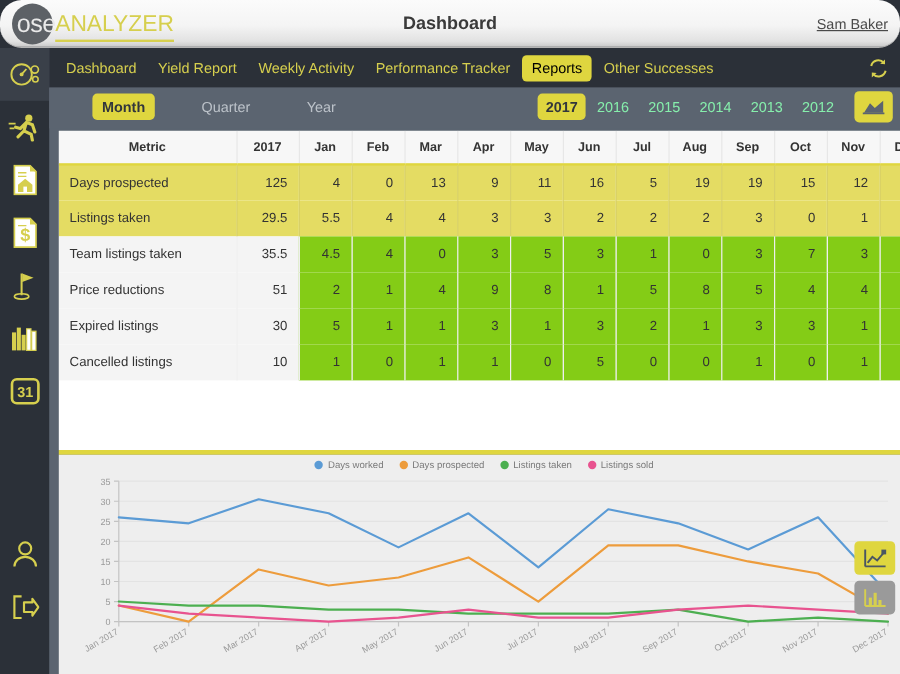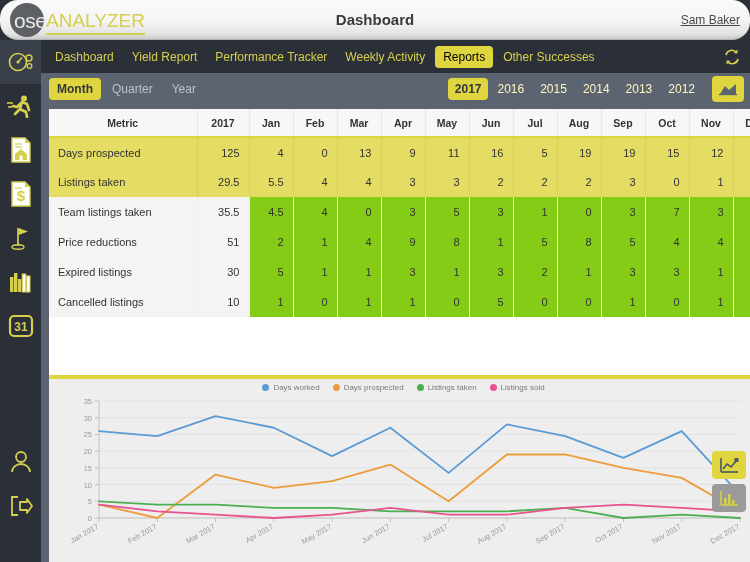--- a/index.html
+++ b/index.html
@@ -79,26 +79,26 @@
     position: absolute; right: 8px; top: 7px; width: 20px; height: 20px;
   }
 
   
   .filterbar {
     position: absolute; left: 0; top: 33px; width: 709px; height: 34px;
     background: #5b6470;
   }
   .period-group { position: absolute; left: 8px; top: 5px; display: flex; align-items: center; }
   .period-btn {
-    font-size: 12px; color: #bcc2c9; padding: 4px 8px; border-radius: 4px; margin-right: 3px;
+    font-size: 12px; color: #bcc2c9; padding: 4px 8px; border-radius: 4px; margin-right: 3px; margin-left: 28px;
   }
   .period-btn.active { background: #dfd63f; color: #32363c; font-weight: bold; }
   .year-group { position: absolute; right: 48px; top: 5px; display: flex; align-items: center; }
   .year-btn {
-    font-size: 12px; color: #fef9c3; padding: 4px 7px; border-radius: 4px; margin-left: 2px;
+    font-size: 12px; color: #86efac; padding: 4px 7px; border-radius: 4px; margin-left: 2px;
   }
   .year-btn.active { background: #dfd63f; color: #32363c; font-weight: bold; }
   .chart-toggle-top {
     position: absolute; right: 6px; top: 3px; width: 32px; height: 26px;
     background: #dfd63f; border-radius: 4px; display: flex; align-items: center; justify-content: center;
   }
 
   
   .table-wrap {
     position: absolute; left: 8px; top: 69px; width: 709px; height: 266px;
@@ -234,22 +234,22 @@
       </div>
     </div>
   </div>
 
   <div class="main">
 
     <div class="nav">
       <div class="nav-inner">
         <div class="nav-item">Dashboard</div>
         <div class="nav-item">Yield Report</div>
+        <div class="nav-item">Weekly Activity</div>
         <div class="nav-item">Performance Tracker</div>
-        <div class="nav-item">Weekly Activity</div>
         <div class="nav-item active">Reports</div>
         <div class="nav-item">Other Successes</div>
       </div>
       <div class="refresh-btn">
         <svg width="20" height="20" viewBox="0 0 20 20">
           <path d="M4 8 a6 6 0 0 1 10.5 -2.5" fill="none" stroke="#d6cf4e" stroke-width="1.7"></path>
           <path d="M16 12 a6 6 0 0 1 -10.5 2.5" fill="none" stroke="#d6cf4e" stroke-width="1.7"></path>
           <path d="M15.5 2.5 L15.5 6.5 L11.5 6.2 Z" fill="#d6cf4e"></path>
           <path d="M4.5 17.5 L4.5 13.5 L8.5 13.8 Z" fill="#d6cf4e"></path>
         </svg>

